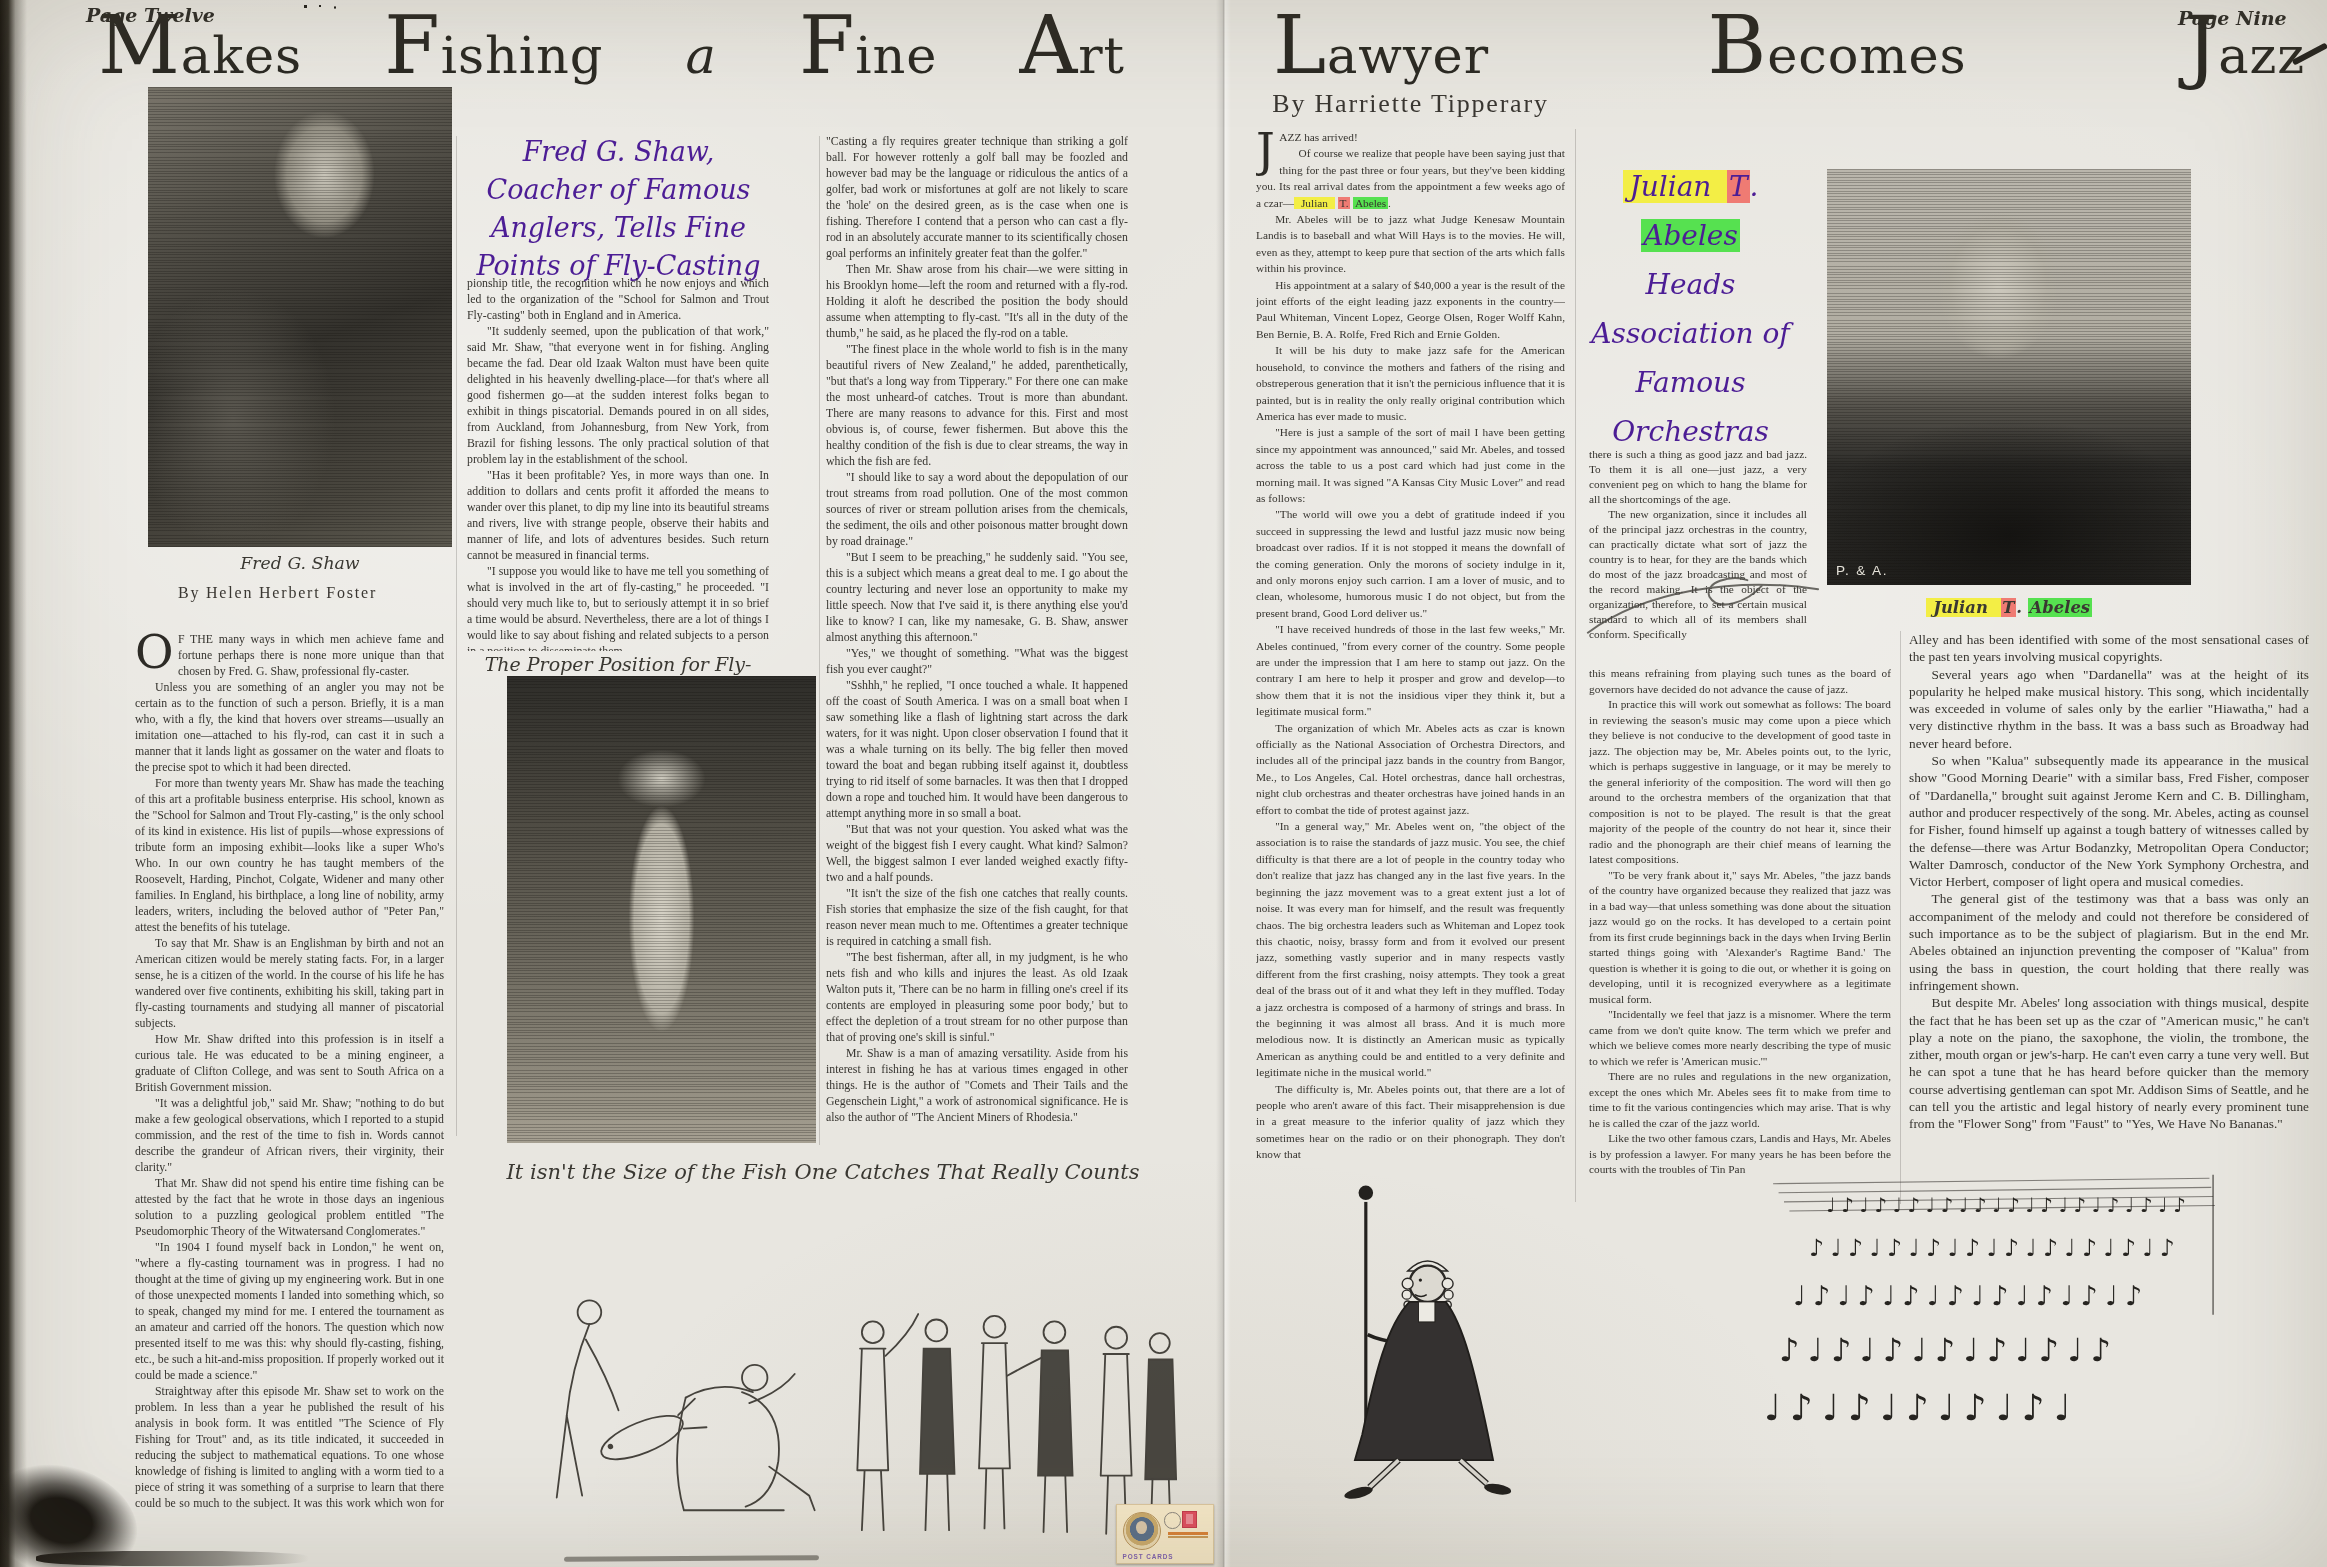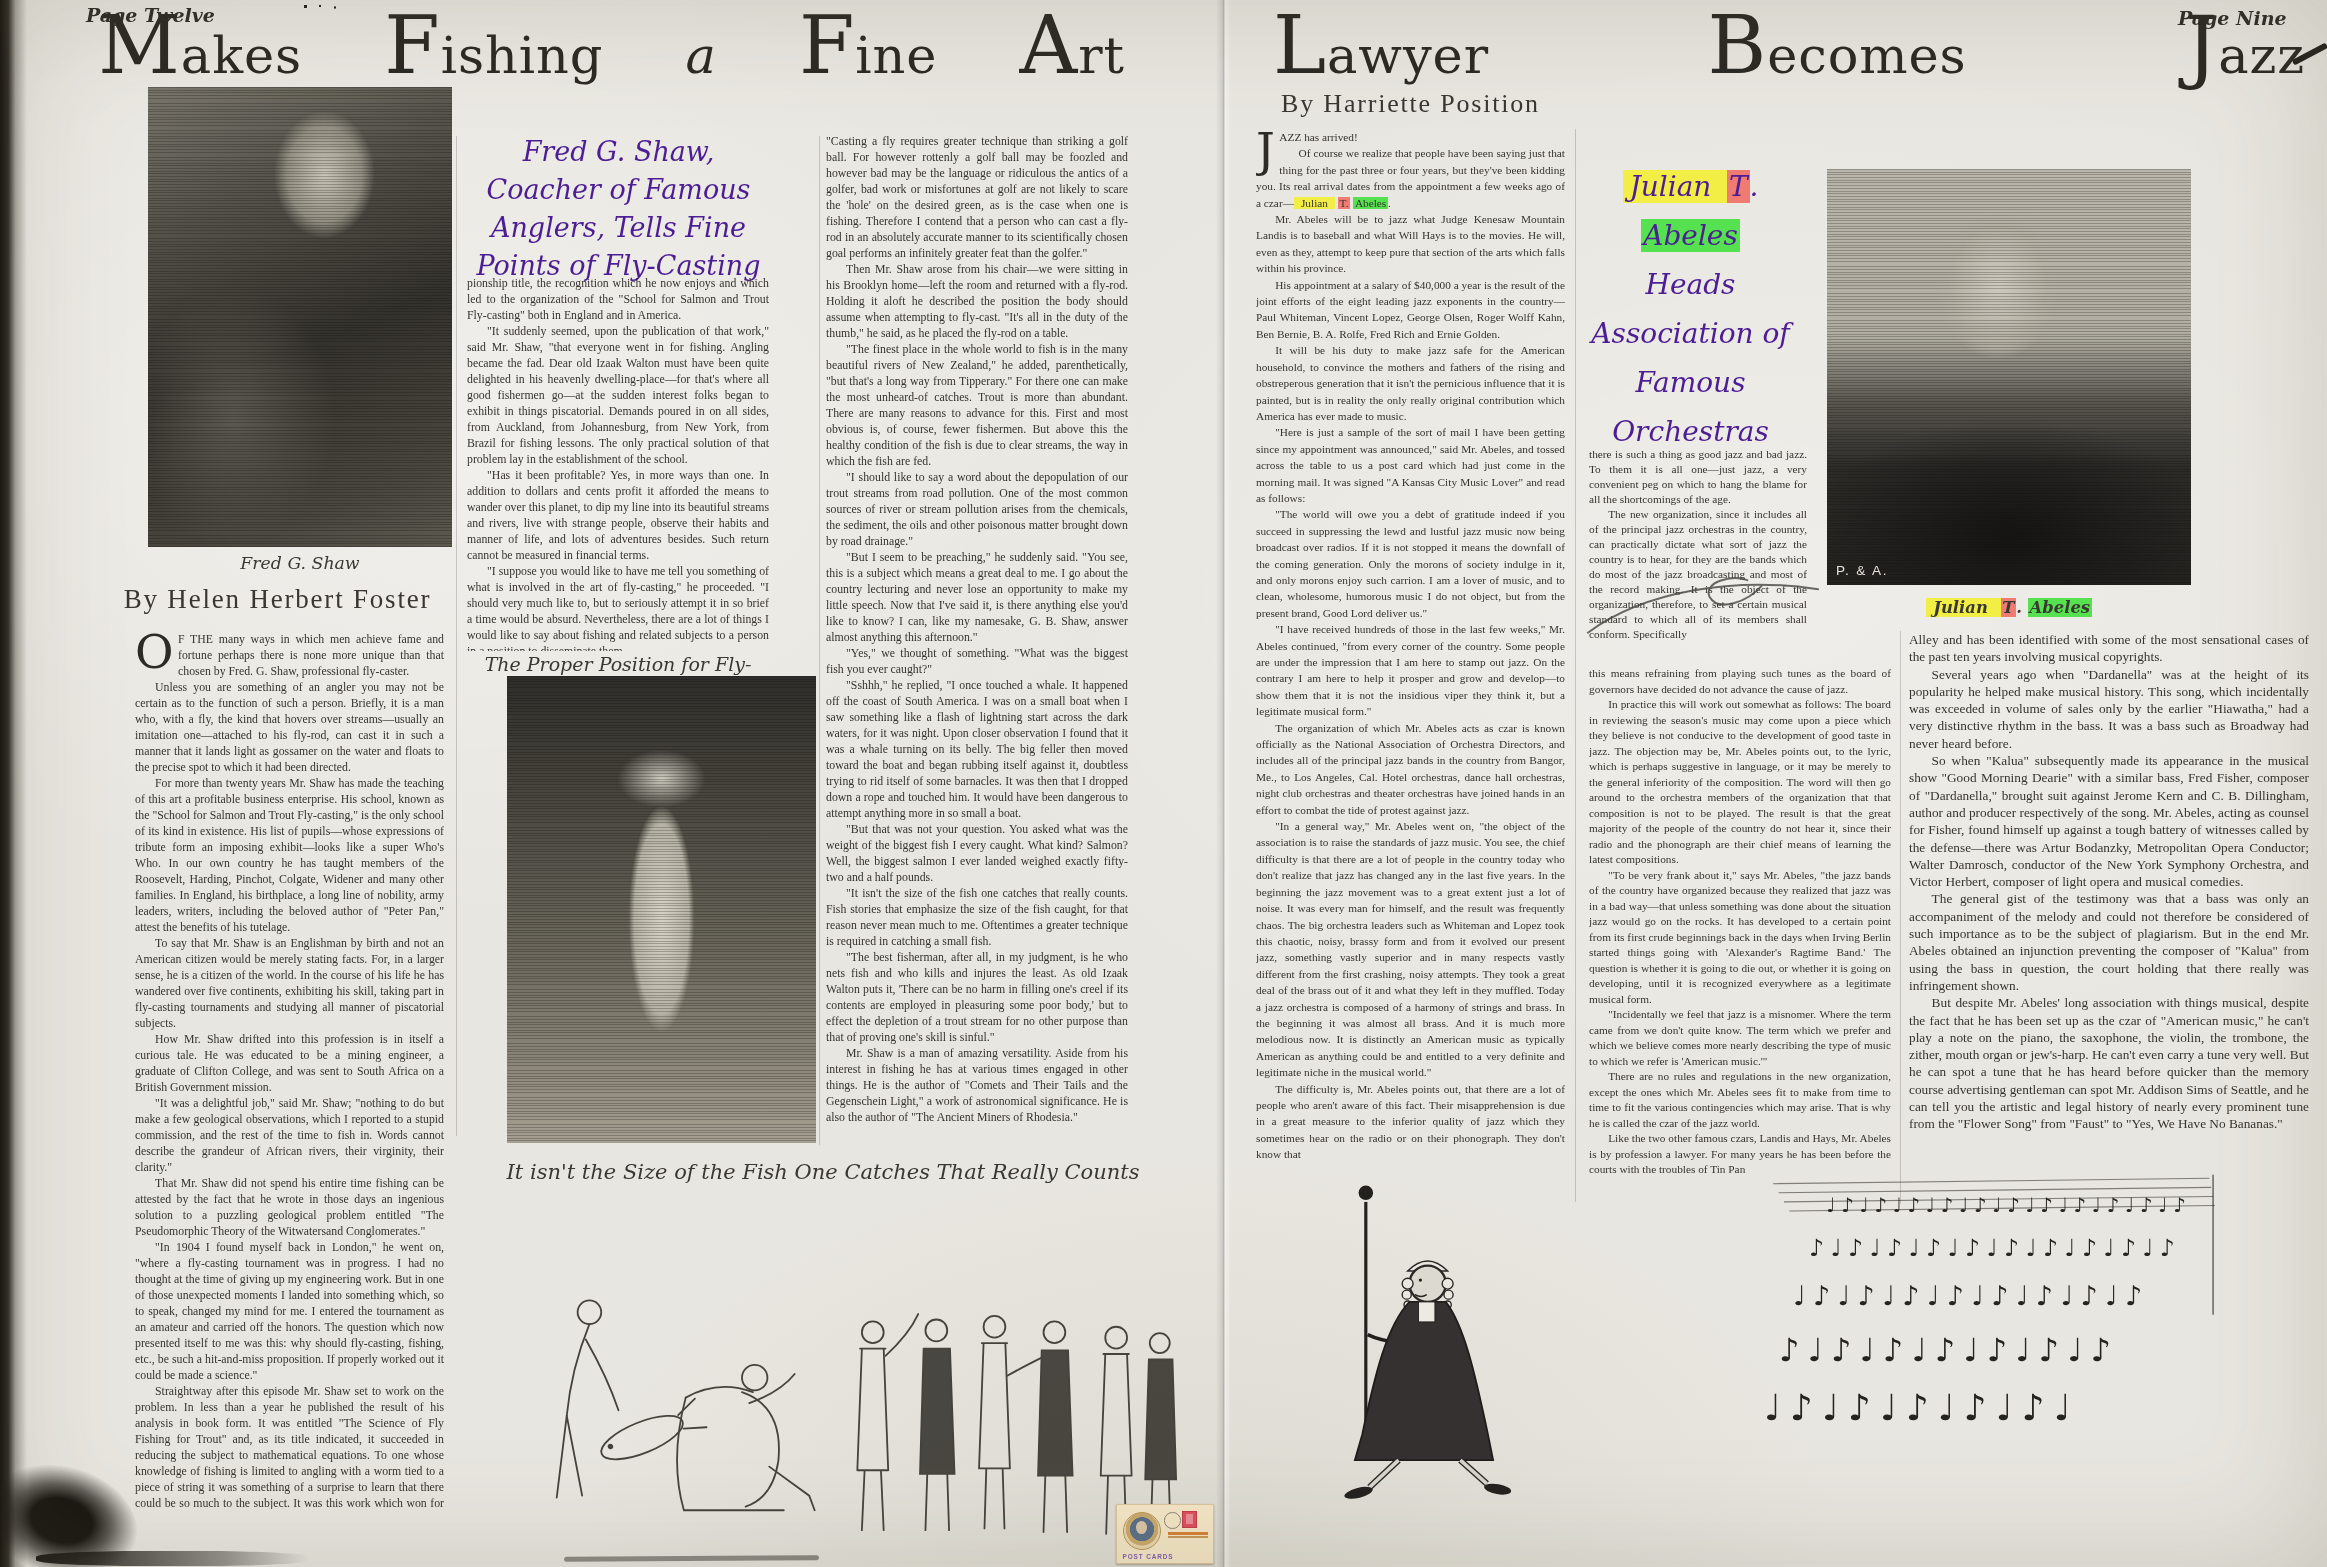--- a/index.html
+++ b/index.html
@@ -13,21 +13,21 @@
   .abs{position:absolute;}
   #paper{position:absolute;inset:0;}
   #paper::after{content:"";position:absolute;inset:0;box-shadow:inset 0 0 127px rgba(95,85,60,.22);pointer-events:none;}
 
   
   .page-label{font-family:"DejaVu Serif",serif;font-style:italic;font-weight:bold;font-size:19px;color:#2e2c27;}
   .headline{display:flex;justify-content:space-between;align-items:baseline;font-family:"DejaVu Serif",serif;color:#2b2923;}
   .headline .hw{font-size:51px;letter-spacing:0.9px;white-space:nowrap;}
   .headline .cap{font-size:80px;line-height:55px;}
   .headline .it{font-style:italic;}
-  .byline{font-size:27px;letter-spacing:1.8px;text-align:center;color:#3a3732;}
+  .byline{font-size:16px;letter-spacing:1.8px;text-align:center;color:#3a3732;}
 
   .colbody{font-size:11.8px;line-height:16px;text-align:justify;overflow:hidden;color:#36342f;}
   .colbody p{margin:0;text-indent:1.7em;}
   .colbody p.ni{text-indent:0;}
   .rp .colbody{font-size:11.3px;line-height:16.4px;}
   .dropcap{float:left;font-size:47px;line-height:38px;padding:1.8px 4.5px 0 0;color:#2d2b26;font-family:"DejaVu Serif",serif;}
 
   .subhead{font-family:"DejaVu Serif",serif;font-style:italic;text-align:center;color:#4c1d95;}
   .caption{font-family:"DejaVu Serif",serif;font-style:italic;text-align:center;color:#3a3832;}
 
@@ -191,21 +191,21 @@
 
   <div class="rp">
     <div class="abs page-label" style="left:2178px;top:7.3px;">Page Nine</div>
 
     <div class="abs headline" style="left:1273px;top:18px;width:1032px;height:78px;">
         <span class="hw"><span class="cap">L</span>awyer</span>
         <span class="hw"><span class="cap">B</span>ecomes</span>
         <span class="hw"><span class="cap">J</span>azz</span>
       </div>
 
-    <div class="abs byline" style="left:1256px;top:89px;width:309px;font-size:26px;">By Harriette Position</div>
+    <div class="abs byline" style="left:1256px;top:89px;width:309px;font-size:26px;">By Harriette Tipperary</div>
 
     <div class="abs colbody" style="left:1256px;top:129px;width:309px;height:1076px;">
         <p class="ni"><span class="dropcap">J</span>AZZ has arrived!</p>
         <p><span>Of course we realize that people have been saying just that thing for the past three or four years, but they've been kidding you. Its real arrival dates from the appointment a few weeks ago of a czar—</span><span class="hl-y">Julian</span><span> </span><span class="hl-r">T.</span><span> </span><span class="hl-g">Abeles</span><span>.</span></p>
         <p>Mr. Abeles will be to jazz what Judge Kenesaw Mountain Landis is to baseball and what Will Hays is to the movies. He will, even as they, attempt to keep pure that section of the arts which falls within his province.</p>
         <p>His appointment at a salary of $40,000 a year is the result of the joint efforts of the eight leading jazz exponents in the country—Paul Whiteman, Vincent Lopez, George Olsen, Roger Wolff Kahn, Ben Bernie, B. A. Rolfe, Fred Rich and Ernie Golden.</p>
         <p>It will be his duty to make jazz safe for the American household, to convince the mothers and fathers of the rising and obstreperous generation that it isn't the pernicious influence that it is painted, but is in reality the only really original contribution which America has ever made to music.</p>
         <p>"Here is just a sample of the sort of mail I have been getting since my appointment was announced," said Mr. Abeles, and tossed across the table to us a post card which had just come in the morning mail. It was signed "A Kansas City Music Lover" and read as follows:</p>
         <p>"The world will owe you a debt of gratitude indeed if you succeed in suppressing the lewd and lustful jazz music now being broadcast over radios. If it is not stopped it means the downfall of the coming generation. Only the morons of society indulge in it, and only morons enjoy such carrion. I am a lover of music, and to clean, wholesome, humorous music I do not object, but from the present brand, Good Lord deliver us."</p>
         <p>"I have received hundreds of those in the last few weeks," Mr. Abeles continued, "from every corner of the country. Some people are under the impression that I am here to stamp out jazz. On the contrary I am here to help it prosper and grow and develop—to show them that it is not the insidious viper they think it, but a legitimate musical form."</p>

